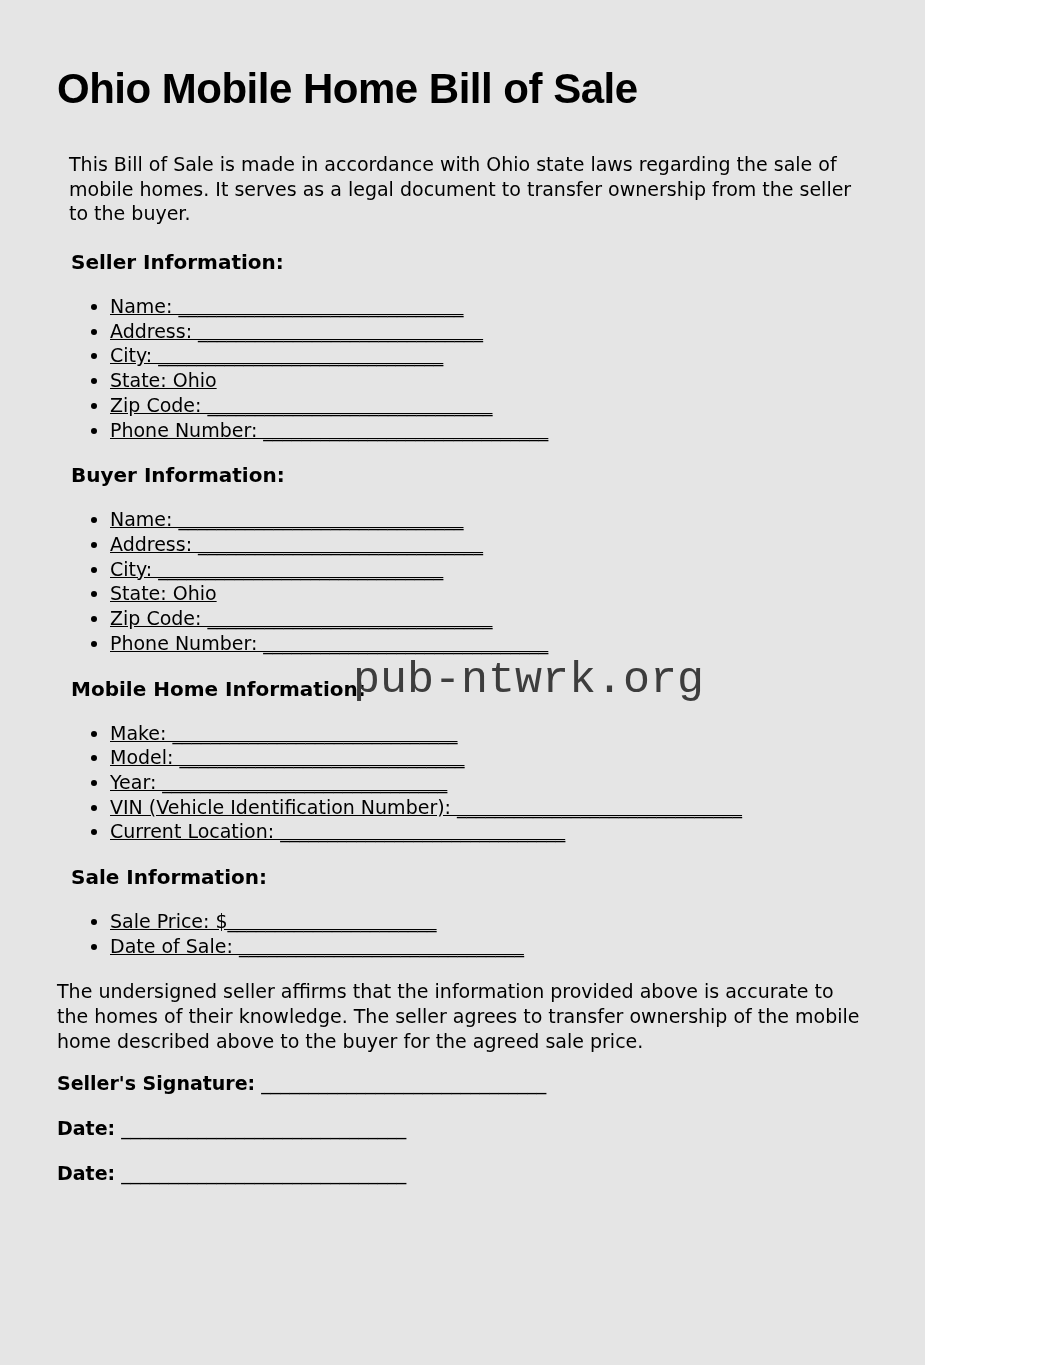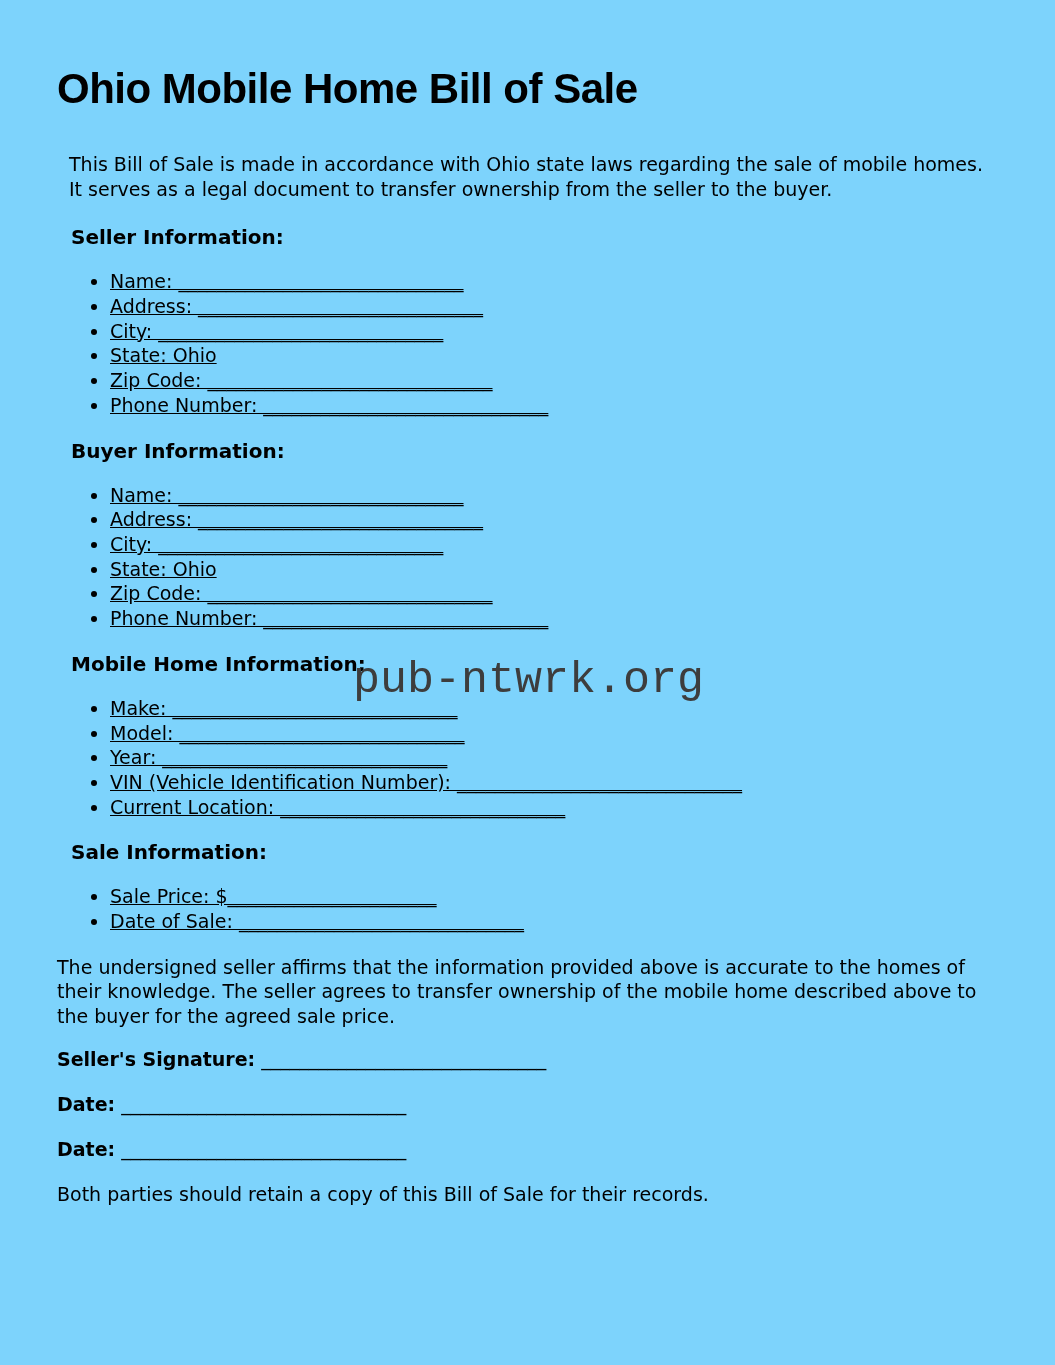--- a/index.html
+++ b/index.html
@@ -2,25 +2,25 @@
 <html><head>
 <meta charset="utf-8">
 <style>
   html, body {
     margin: 0;
     padding: 0;
     background: #ffffff;
   }
   .page {
     position: relative;
-    width: 1055px;
+    width: 925px;
     height: 1365px;
     box-sizing: border-box;
     padding: 66px 57px 0 57px;
-    background: #7dd3fc;
+    background: #e5e5e5;
     color: #000000;
     font-family: "DejaVu Sans", sans-serif;
     font-size: 19px;
     line-height: 1.3;
     overflow: hidden;
   }
   h1.doc-title {
     font-family: "Liberation Sans", "DejaVu Sans", sans-serif;
     font-size: 42px;
     line-height: 46px;
@@ -119,17 +119,16 @@
 
   <p class="affirmation">The undersigned seller affirms that the information provided above is accurate to the homes of their knowledge. The seller agrees to transfer ownership of the mobile home described above to the buyer for the agreed sale price.</p>
 
   <p class="sig-row"><strong>Seller's Signature:</strong> <span>______________________________</span></p>
 
   <p class="sig-row"><strong>Date:</strong> <span>______________________________</span></p>
 
 
   <p class="sig-row"><strong>Date:</strong> <span>______________________________</span></p>
 
-  <p class="footer-note">Both parties should retain a copy of this Bill of Sale for their records.</p>
 
   <div class="watermark">pub-ntwrk.org</div>
 
 </div>
 
 </body></html>

